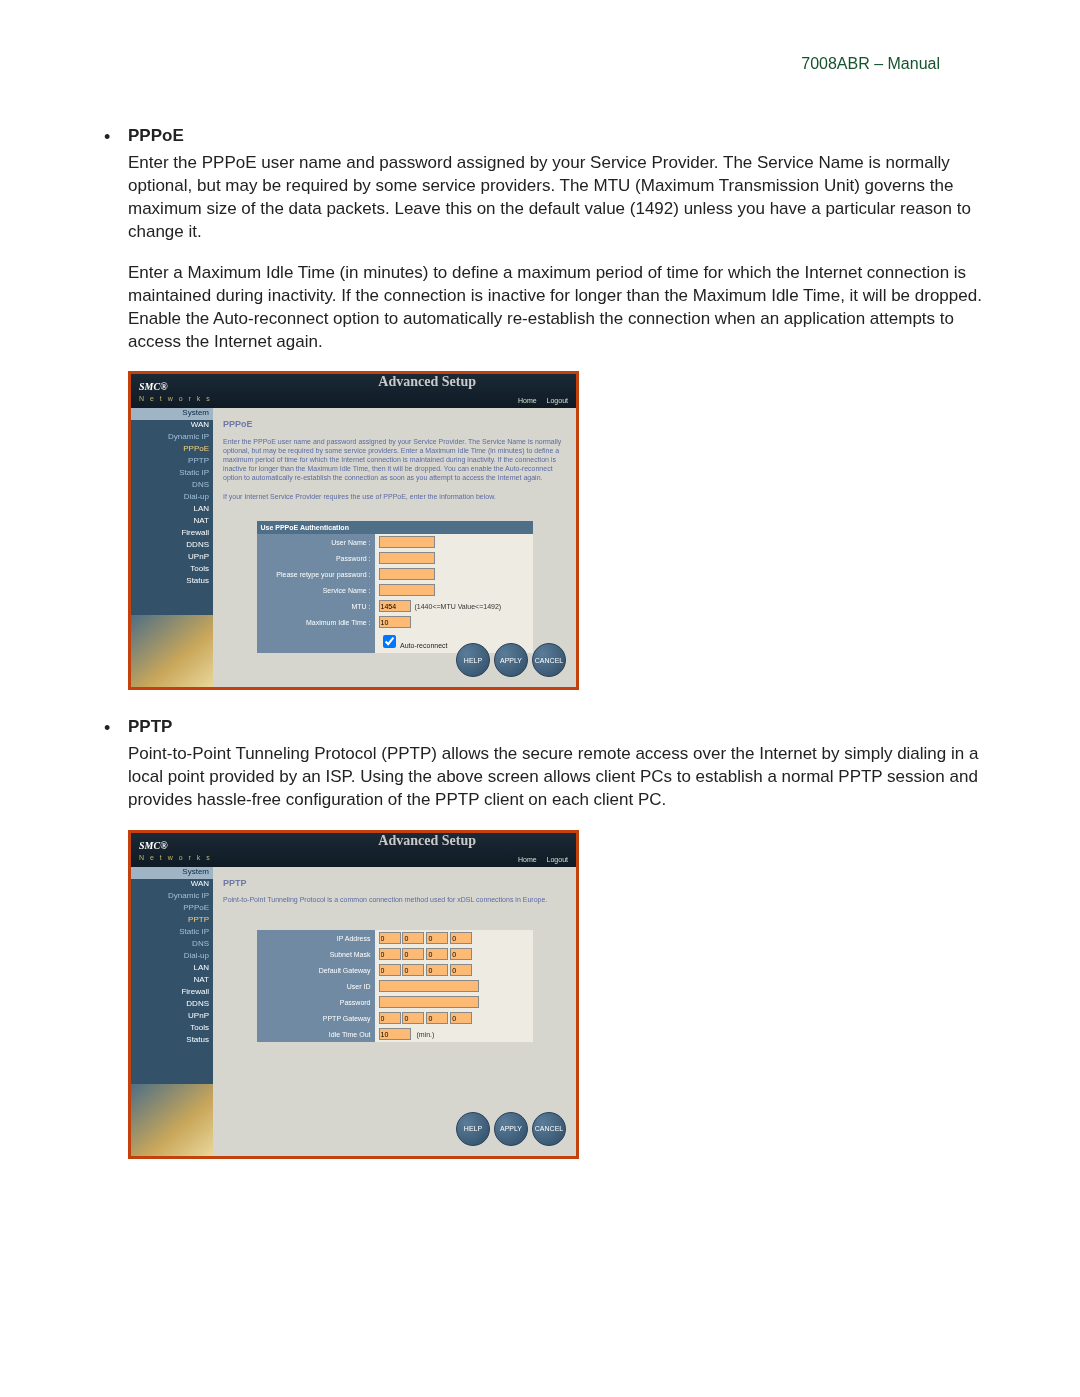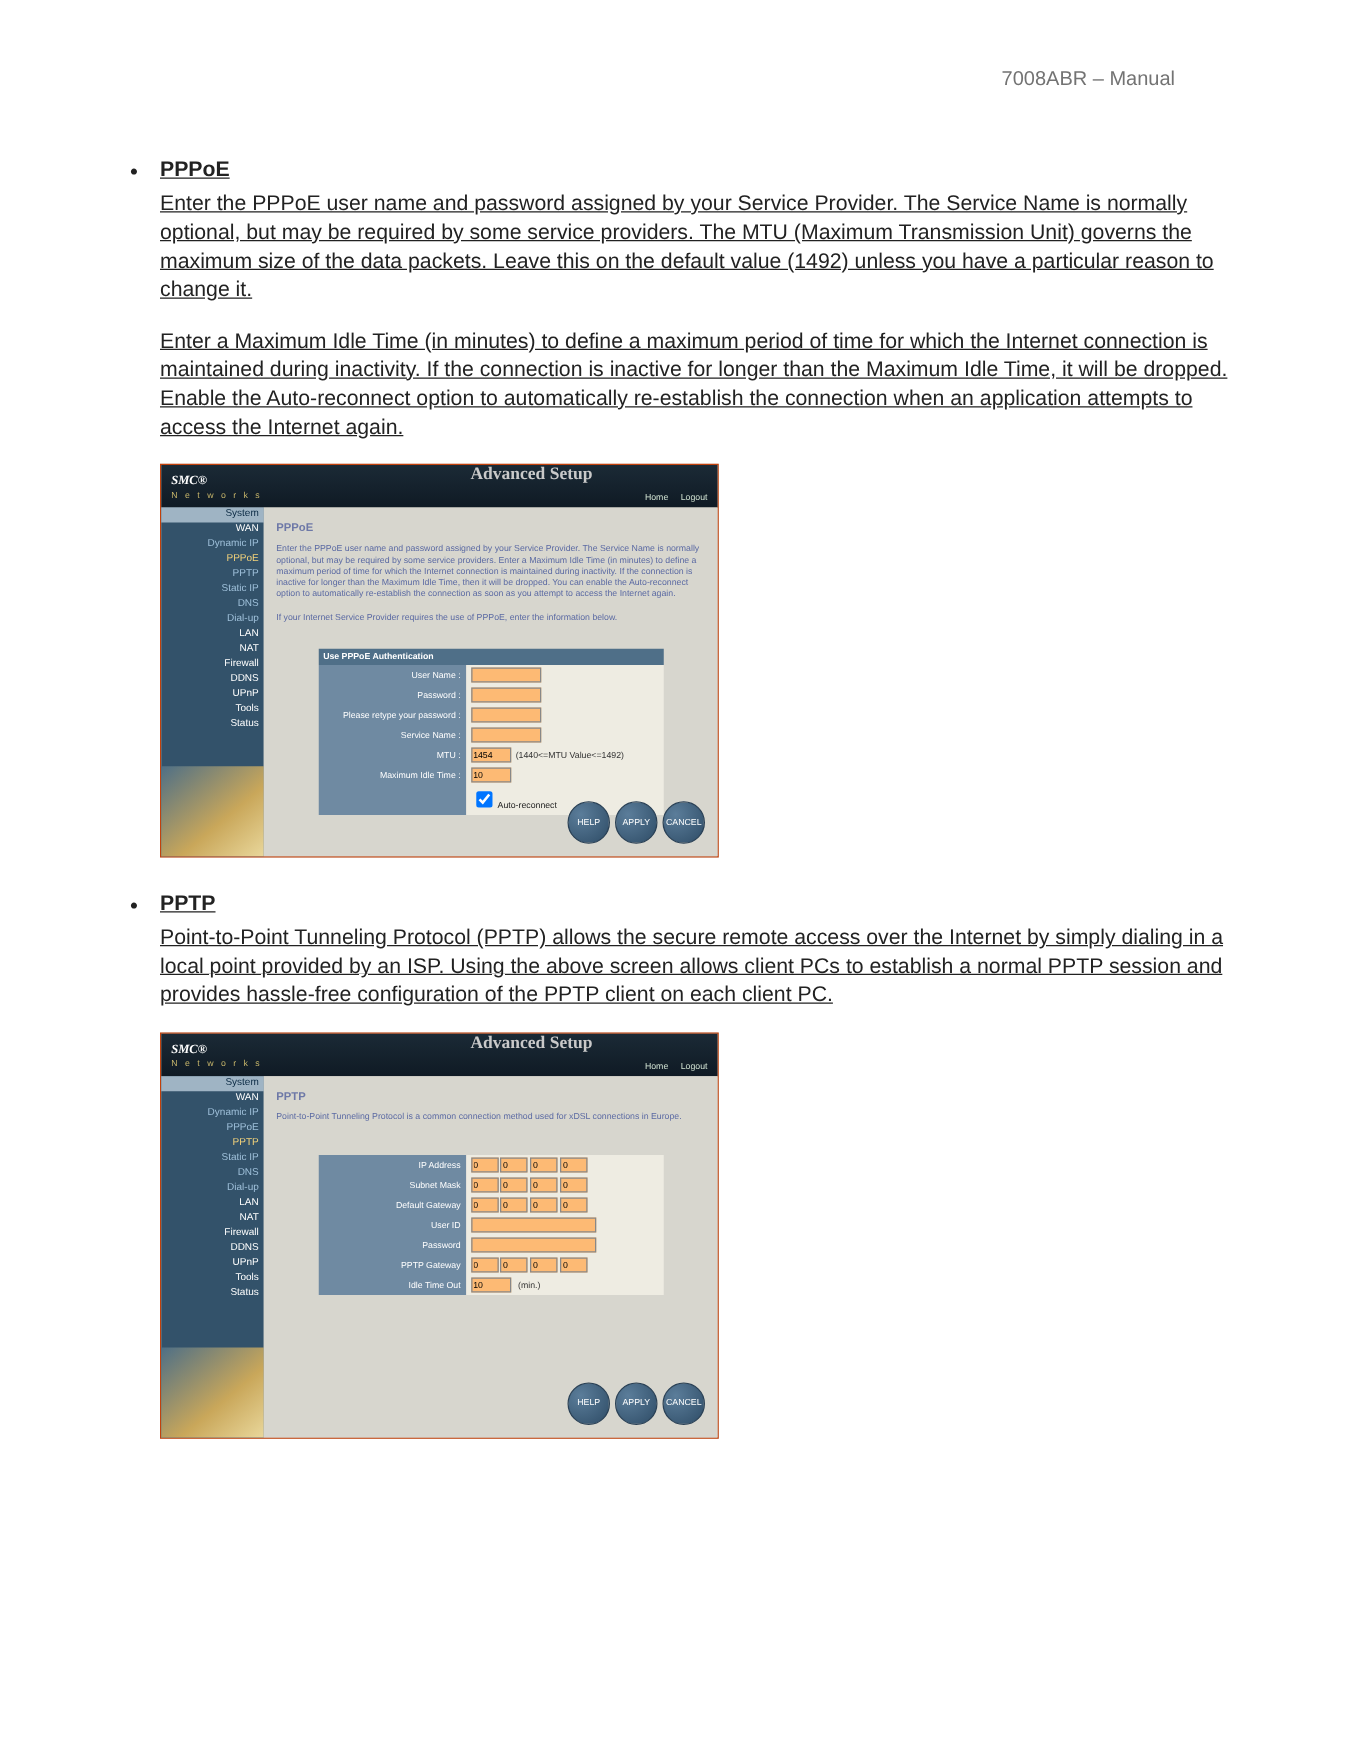--- a/index.html
+++ b/index.html
@@ -1,24 +1,24 @@
 <!DOCTYPE html>
 <html><head>
 <meta charset="utf-8">
 <style>
   html,body{margin:0;padding:0;background:#fff;font-family:Verdana,Arial,sans-serif;}
   .page{width:1080px;height:1397px;position:relative;box-sizing:border-box;padding:55px 90px 0 90px;color:#222;}
-  .hdr{position:absolute;top:55px;right:140px;color:#737373;font-size:16px;}
+  .hdr{position:absolute;top:55px;right:140px;color:#14532d;font-size:16px;}
   .content{margin-top:70px;font-size:17px;line-height:1.35;}
   ul.outer{list-style:none;padding:0;margin:0;}
-  ul.outer>li{position:relative;padding-left:38px;margin-bottom:16px;text-decoration:underline;}
+  ul.outer>li{position:relative;padding-left:38px;margin-bottom:16px;}
   ul.outer>li::before{content:"•";position:absolute;left:14px;top:0;font-size:18px;}
   .sect-title{font-weight:bold;}
   .para{margin:4px 0 18px 0;}
-  .shot{width:445px;height:313px;margin-left:0;border:1px solid #c2410c;position:relative;background:#d7d6ce;font-family:Tahoma,Arial,sans-serif;}
+  .shot{width:445px;height:313px;margin-left:0;border:3px solid #c2410c;position:relative;background:#d7d6ce;font-family:Tahoma,Arial,sans-serif;}
   .shot2{height:323px;}
   .shot .top{height:34px;background:linear-gradient(#1b2a36,#0f1a24);position:relative;}
   .logo{position:absolute;left:8px;top:2px;color:#fff;font:italic bold 16px Georgia,serif;}
   .logo span{font-size:10px;}
   .net{position:absolute;left:8px;top:20px;color:#c6b56a;font-size:7px;letter-spacing:2px;}
   .adv{position:absolute;right:100px;bottom:18px;color:#c9c9c9;font:600 14px Georgia,serif;}
   .topBtns{position:absolute;right:8px;bottom:3px;color:#cfe0d0;font-size:7px;}
   .topBtns span{margin-left:8px;}
   .side{position:absolute;left:0;top:34px;bottom:0;width:82px;background:#33526a;}
   .side .itm{display:block;color:#d9e6f0;font-size:8px;padding:0 4px 2px 10px;line-height:10px;text-align:right;}

